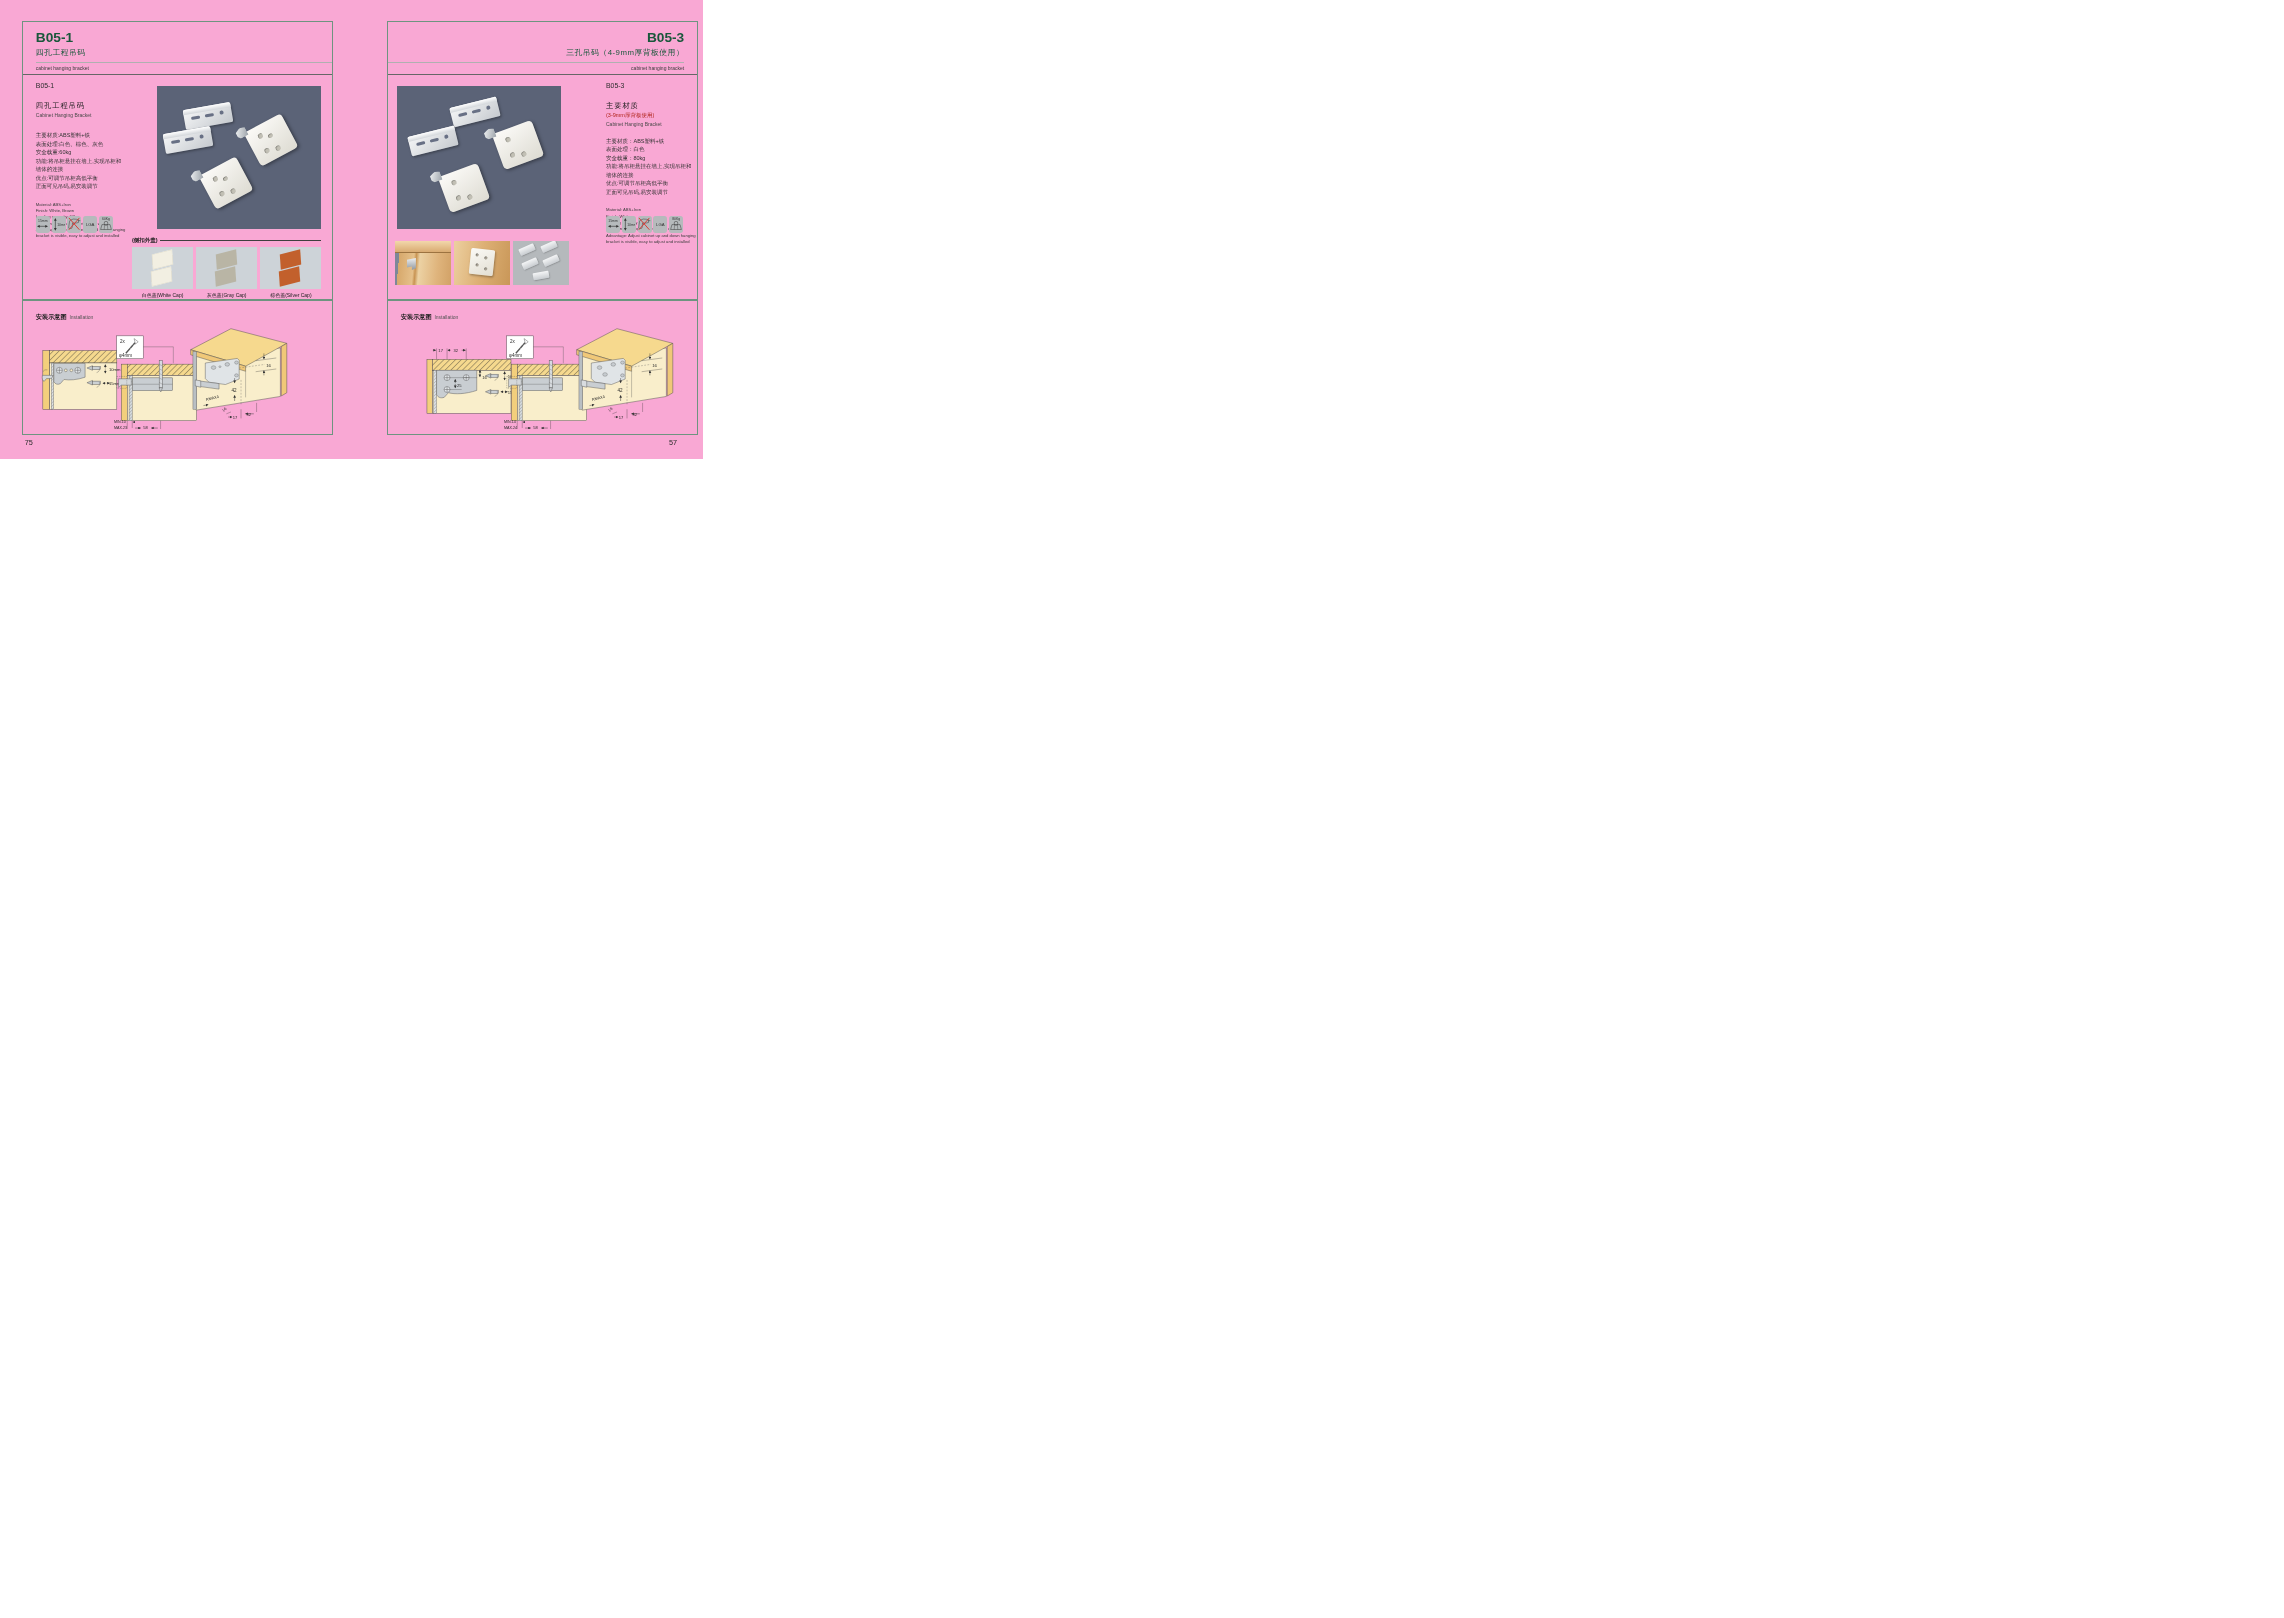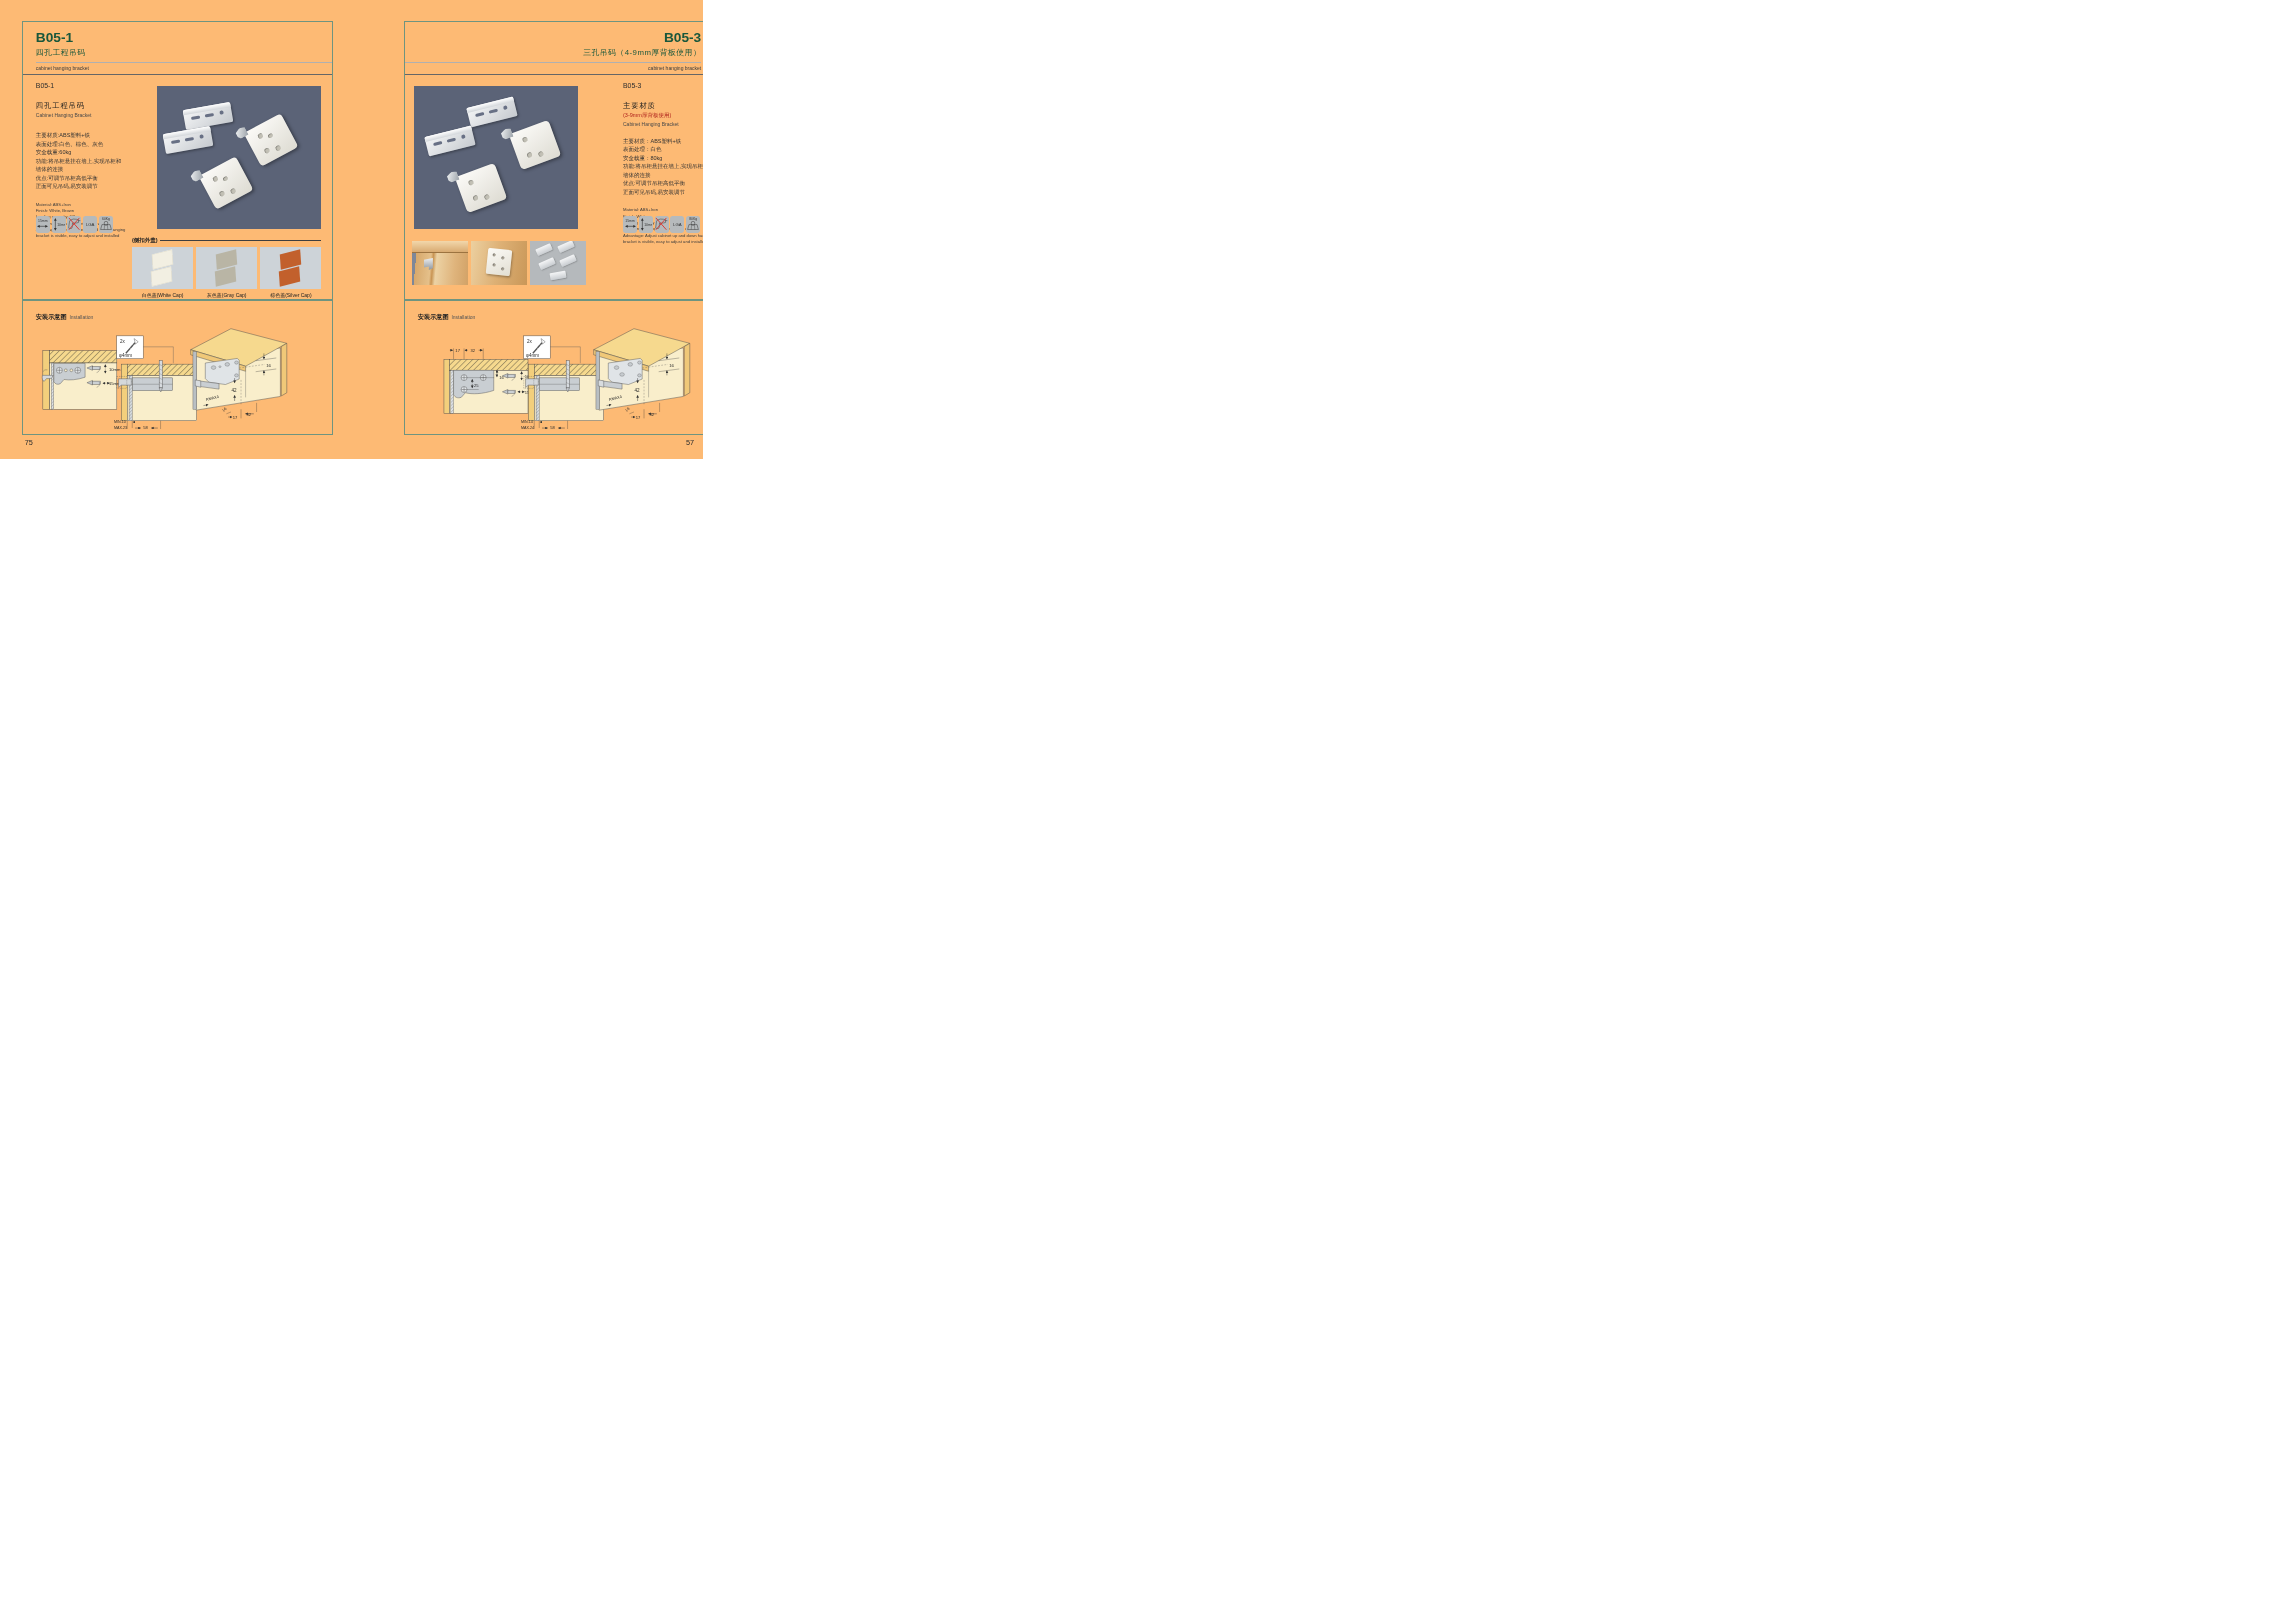--- a/index.html
+++ b/index.html
@@ -1,20 +1,20 @@
 <!DOCTYPE html>
 <html style="font-size:7.3px"><head>
 <meta charset="utf-8">
 <style>
   html,body{margin:0;padding:0;background:#fff;}
-  .sheet{position:relative;width:703px;height:459px;background:#fdba74;overflow:hidden;
+  .sheet{position:relative;width:703px;height:459px;background:#f9a8d4;overflow:hidden;
          font-family:"Liberation Sans",sans-serif;color:#2e2e2e;}
   .page{position:absolute;top:0;width:309px;height:459px;}
   .page-left{left:22px;}
-  .page-right{left:404px;}
+  .page-right{left:387px;}
   .boxA{position:absolute;left:0;top:20.6px;width:309px;height:277px;border:0.5px solid #6e9480;}
   .boxB{position:absolute;left:0;top:300px;width:309px;height:133px;border:0.5px solid #6e9480;}
   
   .hdr{position:absolute;left:0;right:0;top:0;height:52px;}
   .hdr .code{font-size:13.7px;font-weight:bold;color:#19573b;line-height:1;margin-top:9px;}
   .hdr .sub{font-size:7.8px;color:#19573b;margin-top:2.7px;letter-spacing:0.5px;}
   .hdr .rule{border-top:0.5px solid #b0b0b0;margin-top:3.7px;}
   .hdr .en{font-size:5px;color:#3c3c3c;margin-top:2.3px;}
   .hdr-l{padding-left:12.8px;}
   .hdr-r{padding-right:12.8px;text-align:right;}

